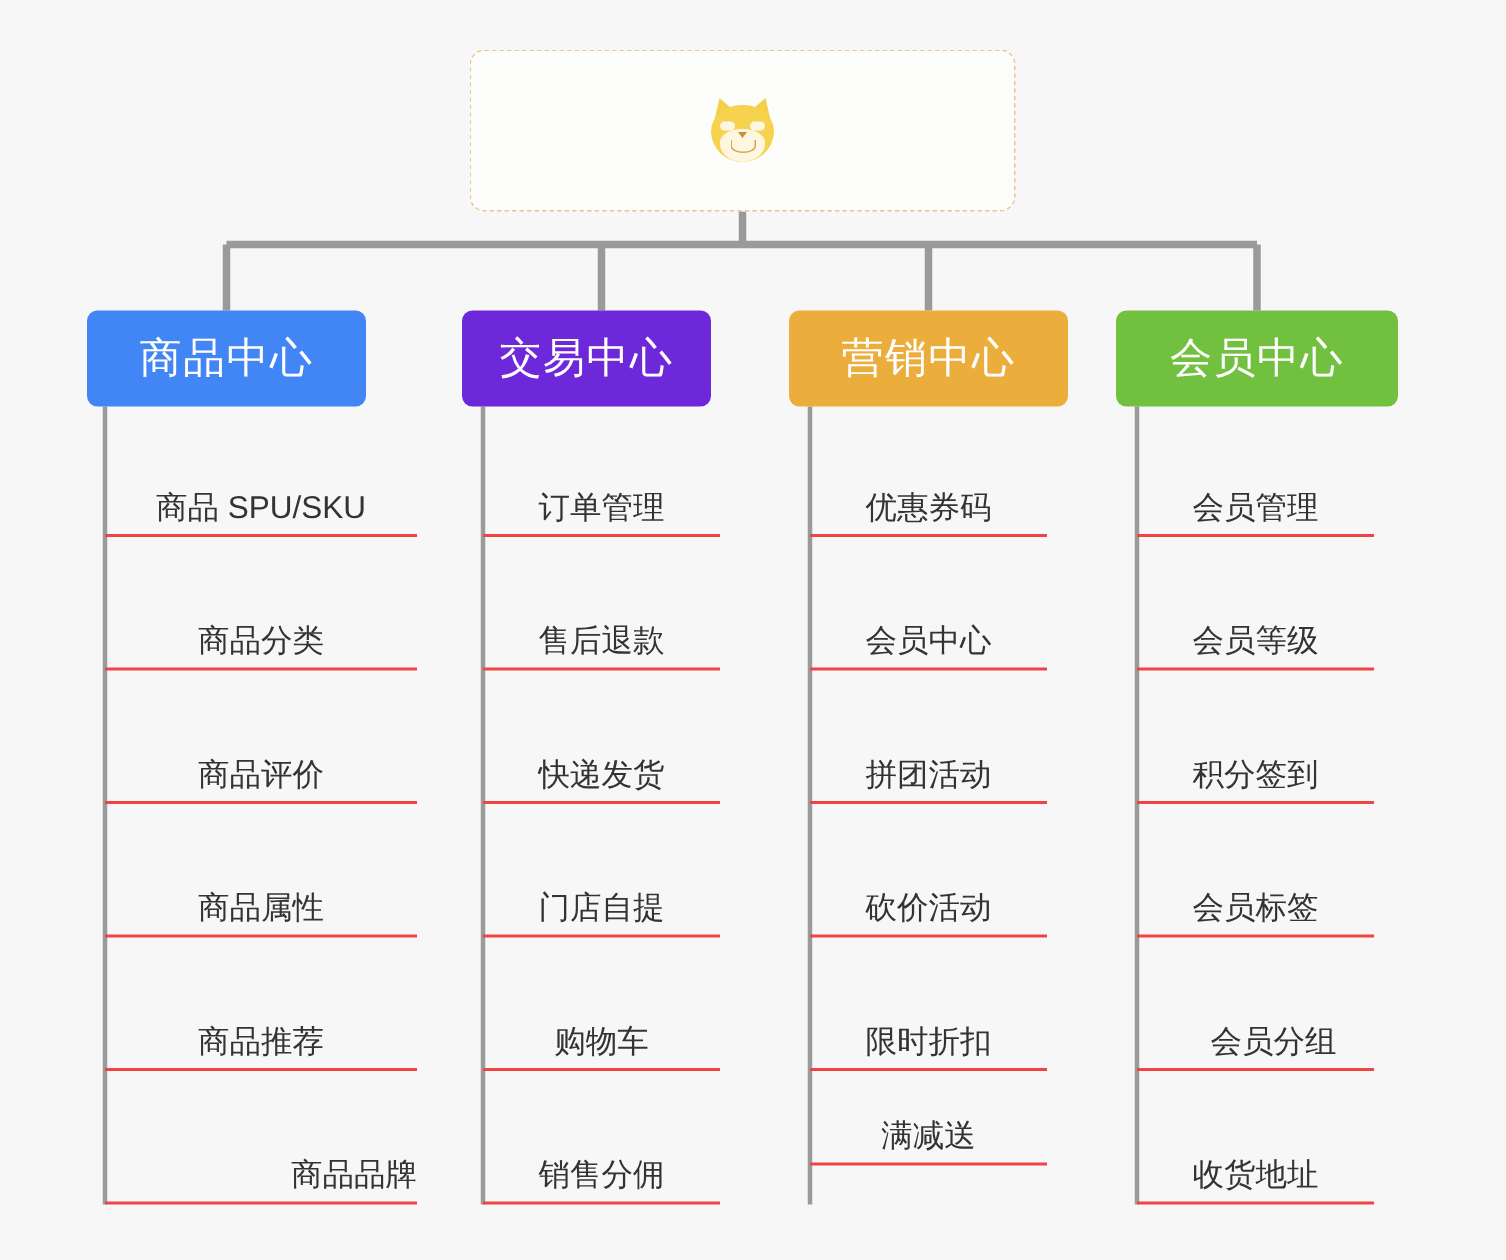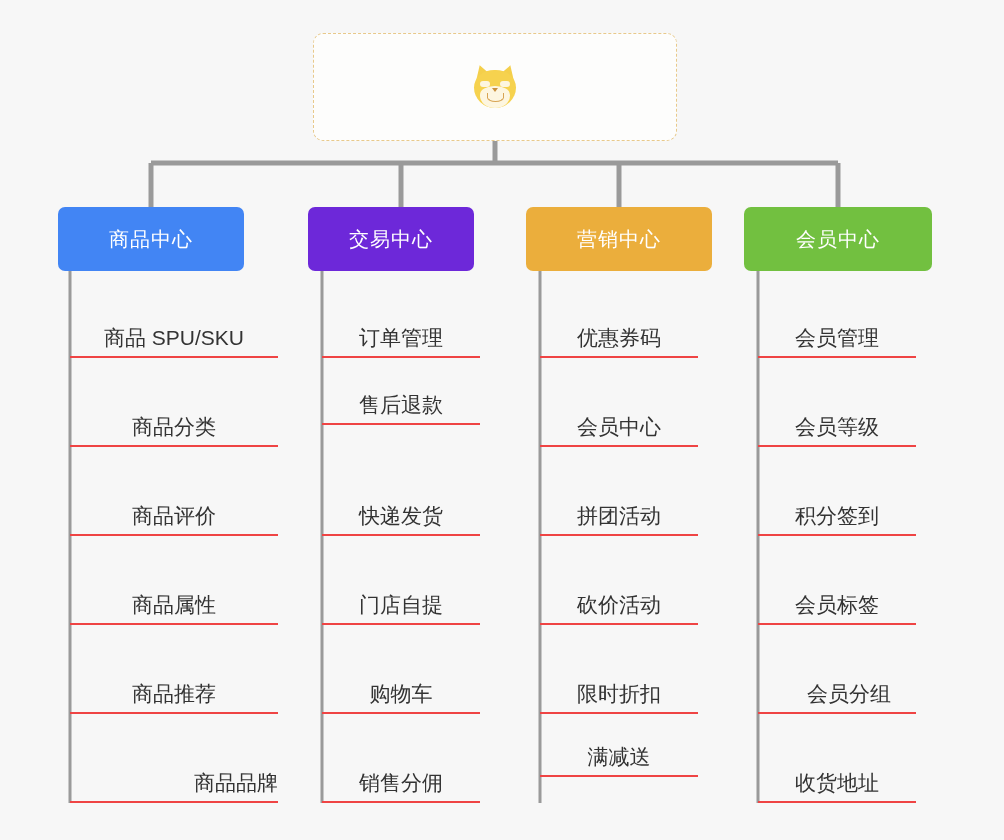--- a/index.html
+++ b/index.html
@@ -125,21 +125,21 @@
   .cat-box {
     position: absolute;
     top: 207px;
     height: 64px;
     box-sizing: border-box;
     border-radius: 7px;
     display: flex;
     align-items: center;
     justify-content: center;
     color: #ffffff;
-    font-size: 20px;
+    font-size: 28px;
     letter-spacing: 1px;
     white-space: nowrap;
   }
 
   
   .leaf {
     position: absolute;
     height: 46px;
     box-sizing: border-box;
     border-bottom: 2px solid #ef4444;
@@ -204,21 +204,21 @@
       </div>
       <div class="leaf" style="left: 70px; width: 208px; top: 757px; justify-content: flex-end;">
         <span>商品品牌</span>
       </div>
       <div class="cat-box" style="left: 308px; width: 166px; background: #6d28d9;">
         <span>交易中心</span>
       </div>
       <div class="leaf" style="left: 322px; width: 158px; top: 312px;">
         <span>订单管理</span>
       </div>
-      <div class="leaf" style="left: 322px; width: 158px; top: 379px;">
+      <div class="leaf" style="left: 322px; width: 158px; top: 401px;">
         <span>售后退款</span>
       </div>
       <div class="leaf" style="left: 322px; width: 158px; top: 490px;">
         <span>快递发货</span>
       </div>
       <div class="leaf" style="left: 322px; width: 158px; top: 579px;">
         <span>门店自提</span>
       </div>
       <div class="leaf" style="left: 322px; width: 158px; top: 668px;">
         <span>购物车</span>

